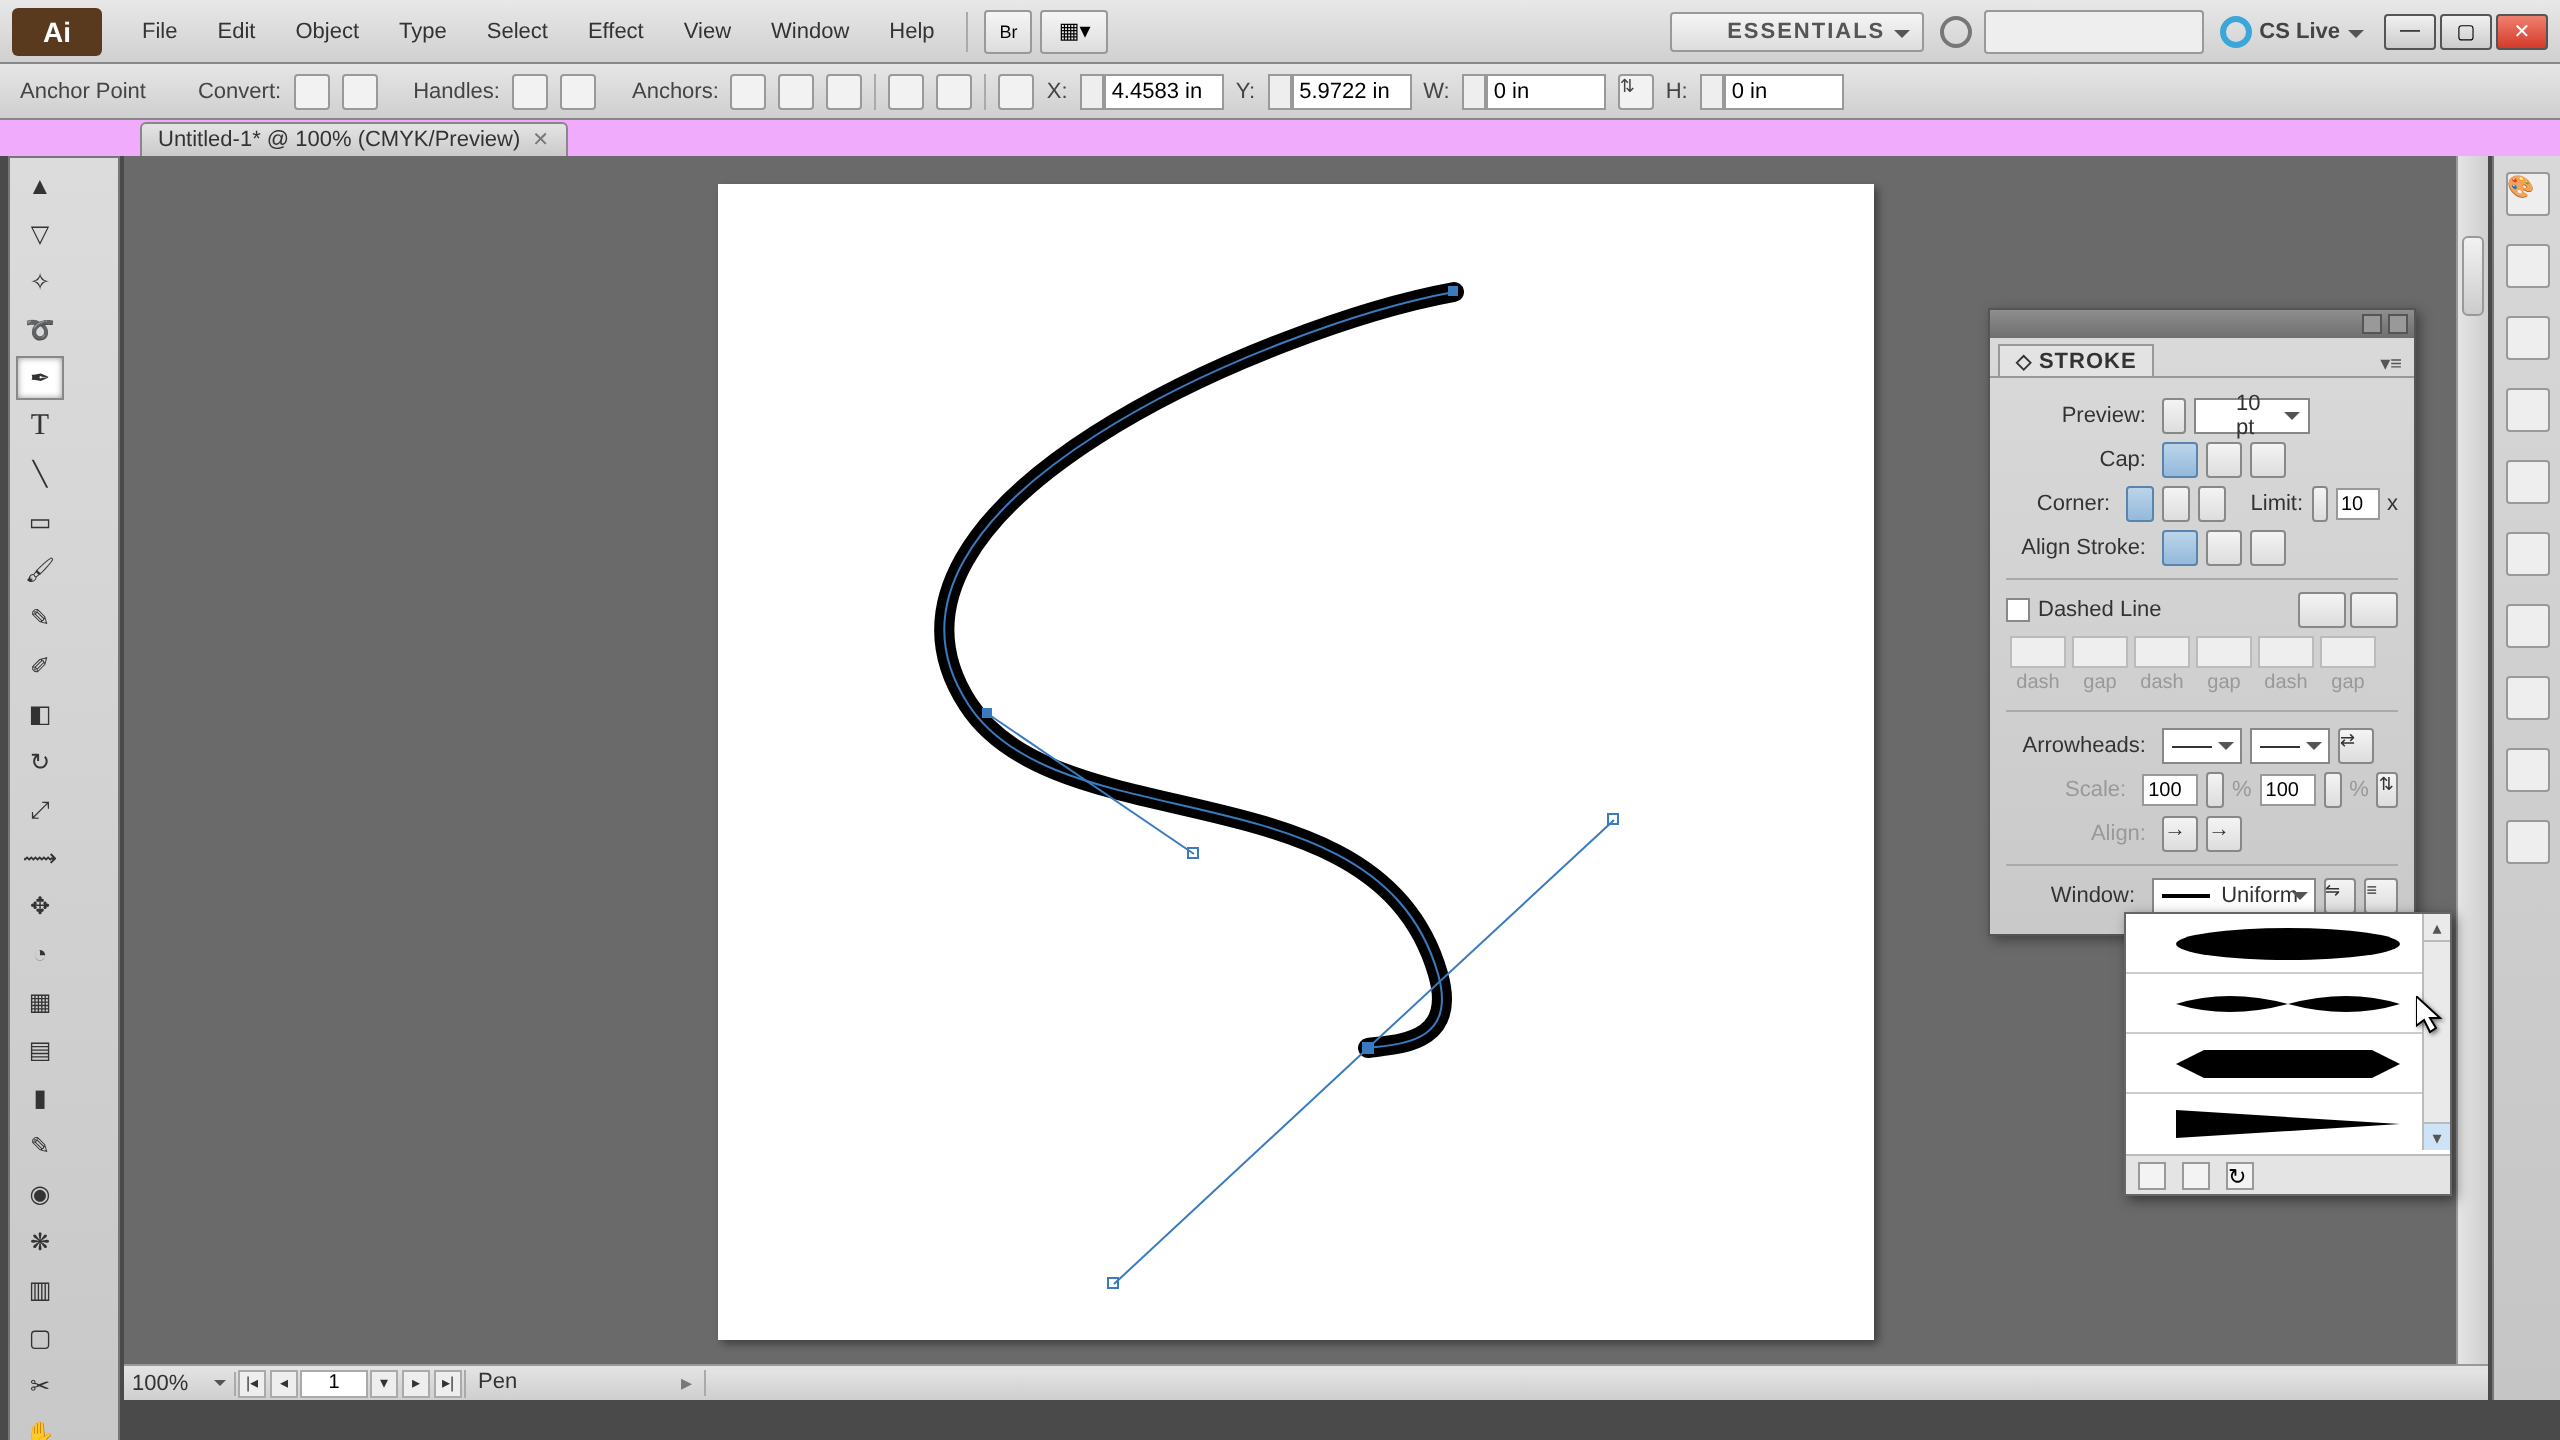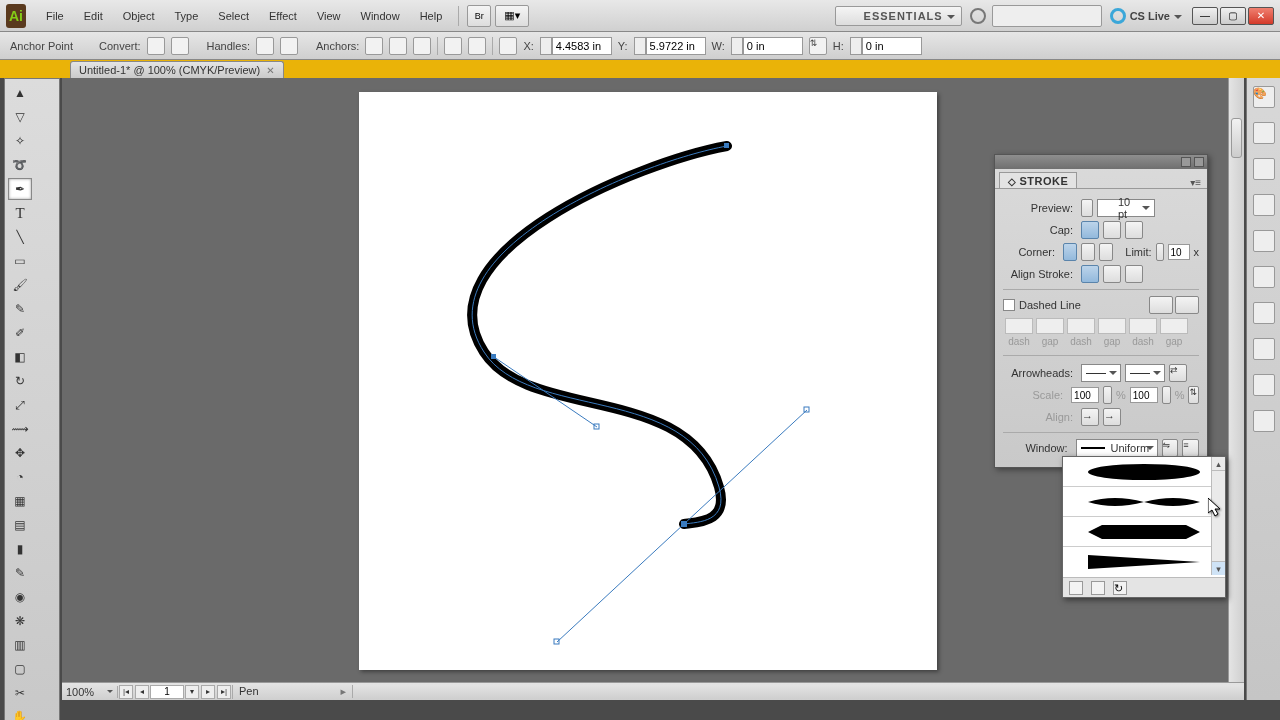--- a/index.html
+++ b/index.html
@@ -1,21 +1,21 @@
 <!DOCTYPE html>
 <html><head>
 <meta charset="utf-8">
 <style>
 * { margin:0; padding:0; box-sizing:border-box; font-family: Tahoma, Arial, sans-serif; font-size:11px; user-select:none; }
 body { width:1280px; height:720px; background:#000; overflow:hidden; position:relative; }
 .app { width:1280px; height:720px; background:#4a4a4a; position:relative; }
 
 
 .menubar { height:32px; background:linear-gradient(#e8e8e8,#d0d0d0); border-bottom:1px solid #888; display:flex; align-items:center; padding:0 6px; }
-.logo { width:20px; height:24px; background:#5a3a1e; color:#84cc16; font-weight:bold; font-size:14px; display:flex; align-items:center; justify-content:center; border-radius:3px; margin-right:10px; }
+.logo { width:45px; height:24px; background:#5a3a1e; color:#ffffff; font-weight:bold; font-size:14px; display:flex; align-items:center; justify-content:center; border-radius:3px; margin-right:10px; }
 .menubar .m { padding:4px 10px; cursor:default; color:#333; }
 .menubar .sep { width:1px; height:20px; background:#aaa; margin:0 6px; }
 .iconbtn { width:24px; height:22px; border:1px solid #999; background:linear-gradient(#f5f5f5,#ddd); margin:0 2px; border-radius:2px; display:flex; align-items:center; justify-content:center; }
 .spacer { flex:1; }
 .workspace-dd { border:1px solid #999; background:linear-gradient(#f5f5f5,#ddd); padding:3px 18px 3px 28px; font-weight:bold; letter-spacing:1px; color:#555; border-radius:2px; position:relative; margin-right:8px;}
 .workspace-dd:after{content:"";position:absolute;right:6px;top:8px;border:4px solid transparent;border-top-color:#555;}
 .search { border:1px solid #999; background:#eee; height:22px; width:110px; border-radius:2px; margin-right:8px;}
 .search-ic { width:16px;height:16px;border:2px solid #777;border-radius:50%;position:relative;margin-right:6px;}
 .cslive-ic { width:16px;height:16px;border:3px solid #3ba7d9;border-radius:50%;margin-right:4px;}
 .cslive { color:#444; font-weight:bold; margin-right:10px; position:relative; padding-right:12px;}
@@ -27,21 +27,21 @@
 
 .ctrlbar { height:28px; background:linear-gradient(#e6e6e6,#cfcfcf); border-bottom:1px solid #888; display:flex; align-items:center; padding:0 10px; gap:6px; color:#444;}
 .ctrlbar .lbl{ white-space:nowrap; }
 .ctrlbar .tb { width:18px;height:18px;border:1px solid #999;background:#f2f2f2;border-radius:2px;}
 .numfield { display:flex; align-items:center; }
 .numfield .spin { width:12px; height:18px; border:1px solid #999; background:#eee; }
 .numfield input { width:60px; height:18px; border:1px solid #999; background:#fff; padding:0 3px; font-size:11px; }
 
 
 .workwrap { position:absolute; top:60px; left:0; right:0; bottom:20px; background:#4a4a4a; }
-.tabbar { height:18px; background:#eab308; display:flex; align-items:flex-end; padding-left:70px;}
+.tabbar { height:18px; background:#f0abfc; display:flex; align-items:flex-end; padding-left:70px;}
 .tab { background:linear-gradient(#e4e4e4,#cacaca); border:1px solid #888; border-bottom:none; padding:2px 8px; font-size:11px; color:#333; border-radius:3px 3px 0 0; display:flex; align-items:center; gap:6px;}
 .tab .x { color:#777; font-size:10px; }
 
 
 .toolbox { position:absolute; left:4px; top:18px; width:56px; background:linear-gradient(#dcdcdc,#c8c8c8); border:1px solid #777; padding:2px; display:flex; flex-wrap:wrap; }
 .tool { width:24px; height:22px; margin:1px; border:1px solid transparent; display:flex; align-items:center; justify-content:center; font-size:12px; color:#333;}
 .tool.sel { background:#fff; border:1px solid #888; box-shadow:inset 0 0 3px #999;}
 
 
 .canvaszone { position:absolute; left:62px; top:18px; right:36px; bottom:0; background:#6a6a6a;}

